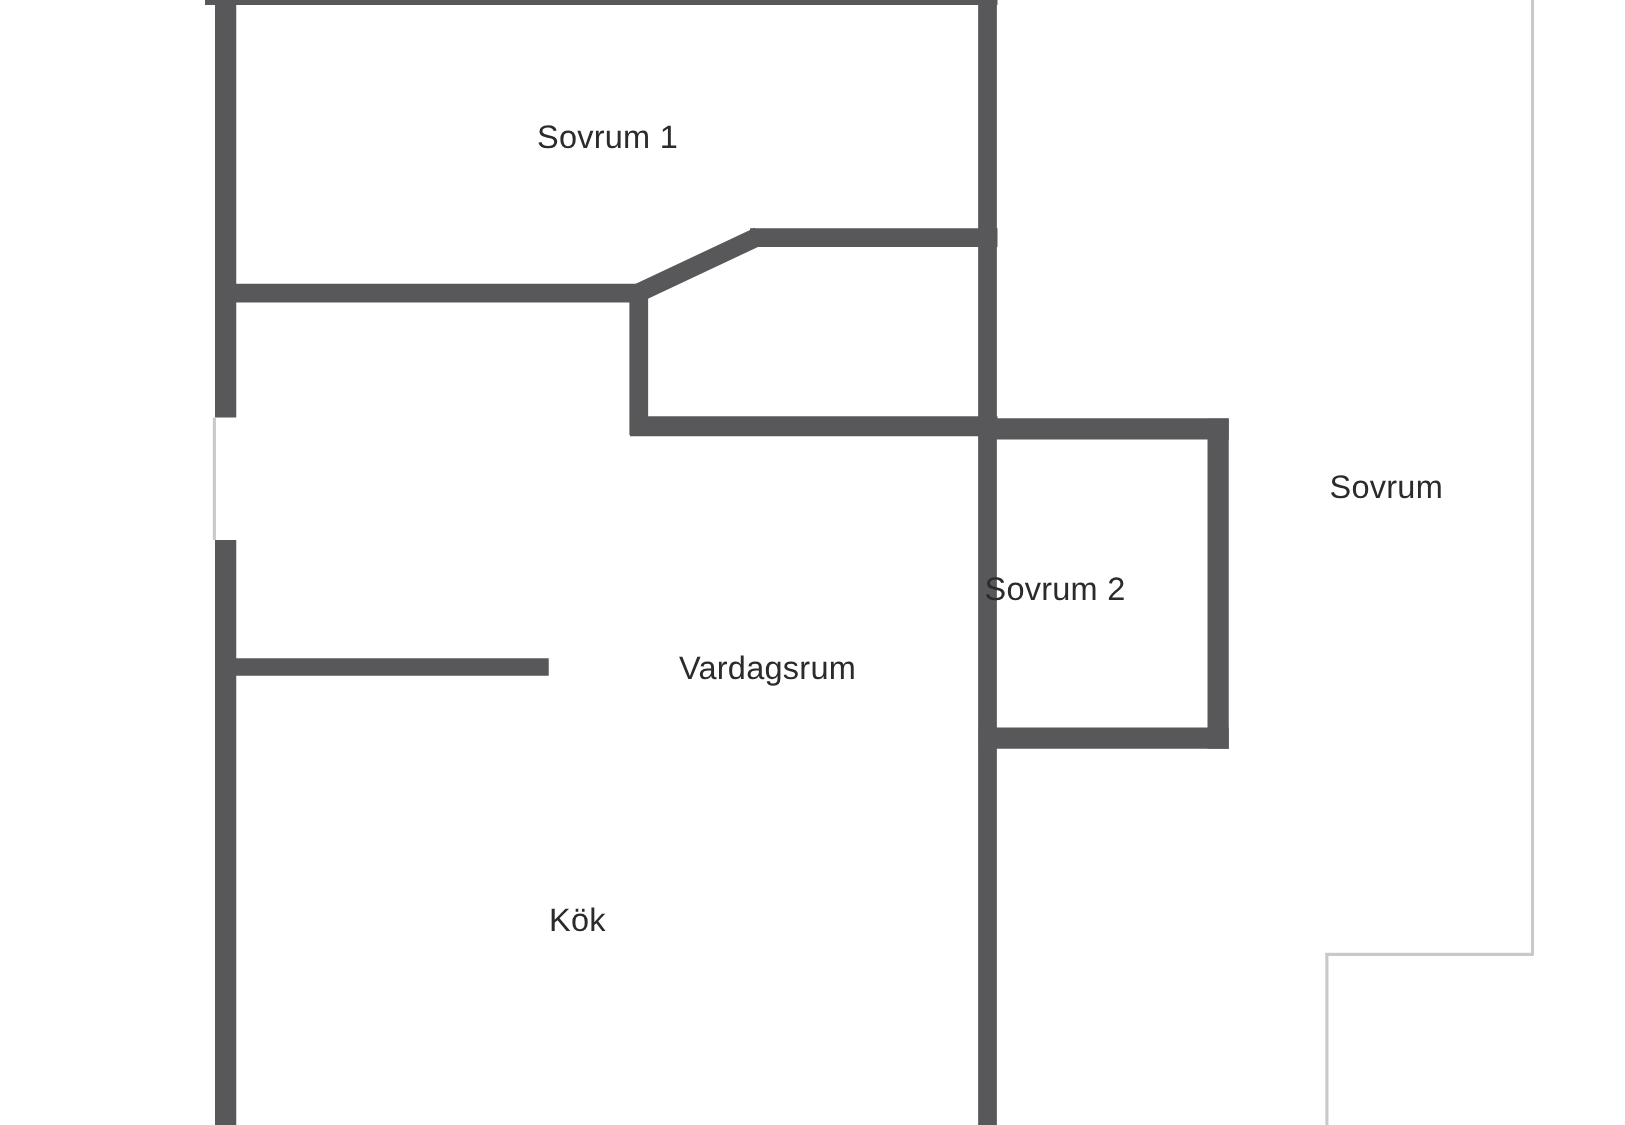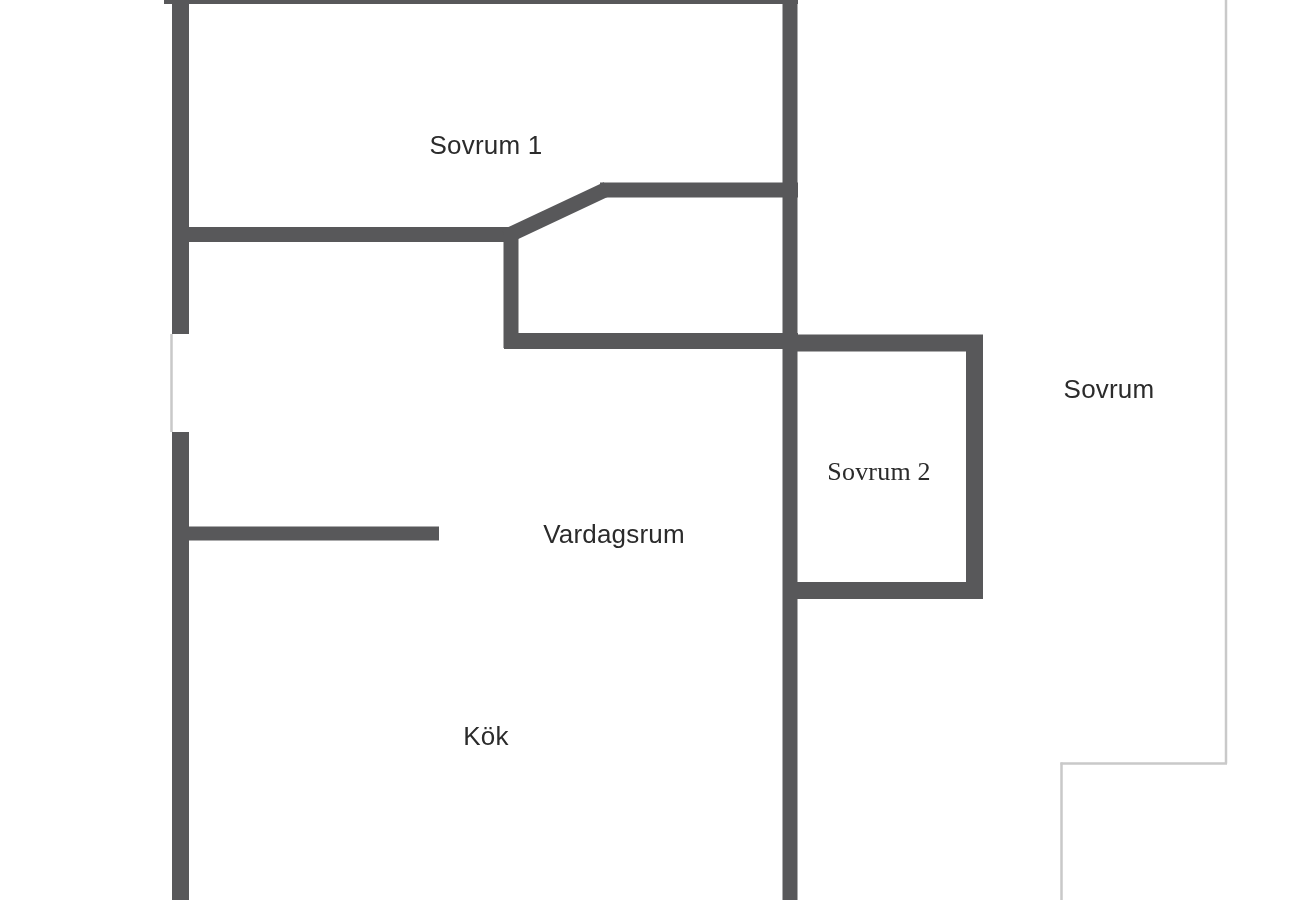--- a/index.html
+++ b/index.html
@@ -23,24 +23,24 @@
   }
   .room-label {
     position: absolute;
     transform: translate(-50%, -50%);
     font-size: 26px;
     line-height: 1.15;
     color: #2b2b2b;
     white-space: nowrap;
     letter-spacing: 0.2px;
   }
-  .label-sovrum1   { left: 486px;  top: 110px; margin-top: 36px; }
-  .label-sovrum2   { left: 879px;  top: 472px; font-family: Liberation Serif, serif; }
+  .label-sovrum1   { left: 486px;  top: 110px; }
+  .label-sovrum2   { left: 844px;  top: 472px; }
   .label-vardagsrum{ left: 614px;  top: 535px; }
-  .label-kok       { left: 486px;  top: 737px; text-align: center; }
+  .label-kok       { left: 462px;  top: 737px; text-align: center; }
   .label-terrass   { left: 1109px; top: 390px; }
 </style>
 </head>
 <body>
 
 <div class="canvas">
 
   <svg class="plan-svg" width="1300" height="900" viewBox="0 0 1300 900">
 
     <g stroke="#58585a" fill="none" stroke-linecap="butt">

